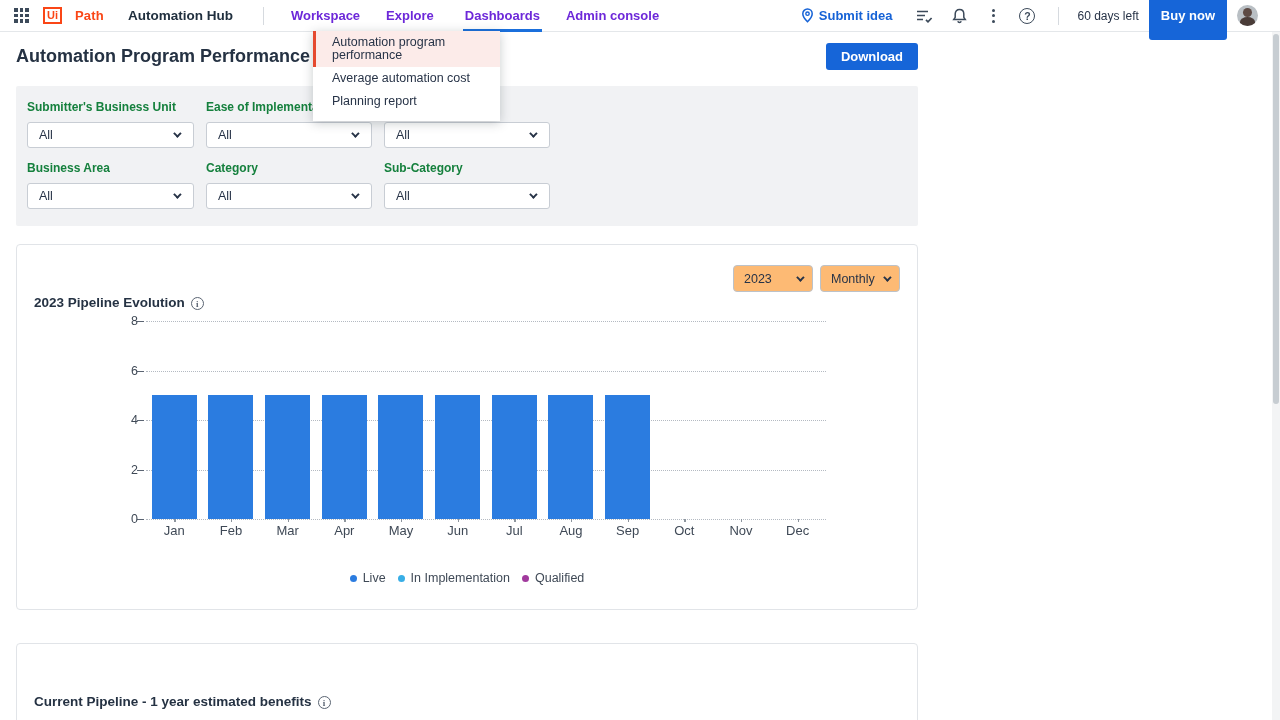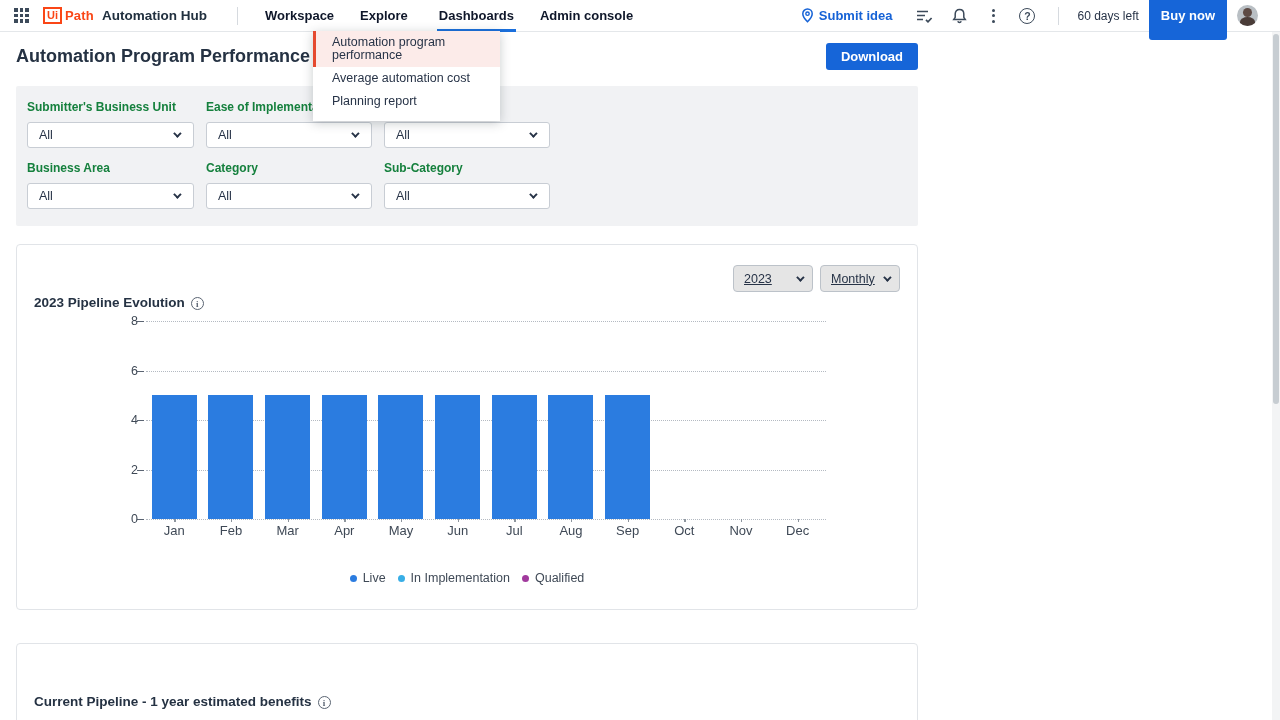--- a/index.html
+++ b/index.html
@@ -5,28 +5,28 @@
   * { margin:0; padding:0; box-sizing:border-box; }
   html,body { width:1280px; height:720px; overflow:hidden; background:#fff;
     font-family:"Liberation Sans","DejaVu Sans",sans-serif; color:#273347; }
 
   
   .topbar { position:relative; height:32px; background:#fff; border-bottom:1px solid #e4e7ea;
     display:flex; align-items:center; padding:0 10px; }
   .waffle { width:15px; height:15px; display:grid; grid-template-columns:repeat(3,1fr);
     gap:2px; margin:0 14px 0 4px; cursor:pointer; }
   .waffle span { background:#3c4a5a; width:3.5px; height:3.5px; }
-  .logo { display:flex; align-items:center; gap:3px; margin-right:8px; }
+  .logo { display:flex; align-items:center; gap:13px; margin-right:24px; }
   .logo .ui-box { border:2px solid #fa4616; color:#fa4616; font-weight:700; font-size:11px;
     padding:0 2px; line-height:13px; }
   .logo .path { color:#fa4616; font-weight:700; font-size:13px; letter-spacing:.2px; }
   .product-name { font-weight:700; font-size:13.5px; color:#21303f; margin-right:16px; }
   .vdiv { width:1px; height:18px; background:#d6dadf; margin:0 14px; }
   .nav { display:flex; align-items:center; height:32px; }
-  .nav .nav-item { font-size:13px; font-weight:600; color:#0f172a; padding:0 2px; margin:0 11px;
+  .nav .nav-item { font-size:13px; font-weight:600; color:#6d28d9; padding:0 2px; margin:0 11px;
     height:32px; display:flex; align-items:center; cursor:pointer; border-bottom:3px solid transparent;
     border-top:3px solid transparent; }
   .nav .nav-item.active { border-bottom-color:#1a6fdc;margin-left:16px; }
   .topbar-right { margin-left:auto; display:flex; align-items:center; }
   .submit-idea { display:flex; align-items:center; gap:5px; color:#1562d6; font-weight:700;
     font-size:13px; cursor:pointer; margin-right:16px; }
   .icon-btn { width:28px; height:28px; display:flex; align-items:center; justify-content:center;
     cursor:pointer; color:#3c4a5a; margin:0 3px; }
   .kebab { display:flex; flex-direction:column; gap:2.5px; }
   .kebab i { width:3px; height:3px; border-radius:50%; background:#3c4a5a; }
@@ -68,23 +68,23 @@
 
   .card { background:#fff; border:1px solid #e1e4e8; border-radius:4px; position:relative; }
   .card1 { margin-top:18px; height:366px; }
   .card2 { margin-top:33px; height:150px; }
   .card-head { position:absolute; left:17px; top:18px; display:flex; align-items:flex-end; gap:6px;margin-top:32px; }
   .card-title { font-size:13.5px; font-weight:700; color:#253243; }
   .info-icon { width:13px; height:13px; border:1.3px solid #5a6472; border-radius:50%; color:#5a6472;
     font-size:9px; font-weight:700; display:flex; align-items:center; justify-content:center;
     font-family:"Liberation Serif",serif; cursor:pointer; }
   .chart-selects { position:absolute; right:17px; top:20px; display:flex; gap:7px; }
-  .mini-select { width:80px; height:27px; border:1px solid #bcc2c9; border-radius:4px; background:#e5e5e5;
+  .mini-select { width:80px; height:27px; border:1px solid #bcc2c9; border-radius:4px; background:#fdba74;
     display:flex; align-items:center; justify-content:space-between; padding:0 10px;
-    font-size:12.5px; color:#273347; cursor:pointer;text-decoration:underline; }
+    font-size:12.5px; color:#273347; cursor:pointer; }
 
   
   .plot { position:absolute; left:129px; top:76px; width:680px; height:198px; }
   .gridline { position:absolute; left:0; width:100%; border-top:1.4px dotted #b4bac2; }
   .ytick-label { position:absolute; right:688px; transform:translateY(-50%); font-size:12.5px;
     color:#3f4956; }
   .ytick-dash { position:absolute; left:-9px; width:7px; border-top:1.4px solid #5a6472; }
   .bar-slot { position:absolute; bottom:0; display:flex; justify-content:center; align-items:flex-end;
     height:100%; }
   .bar { width:45px; }

